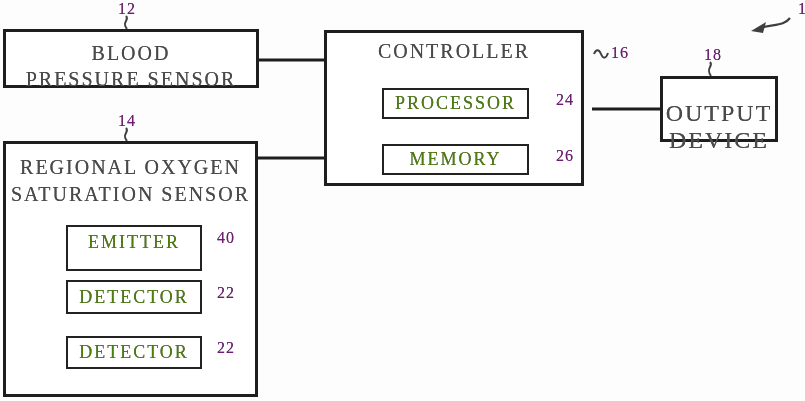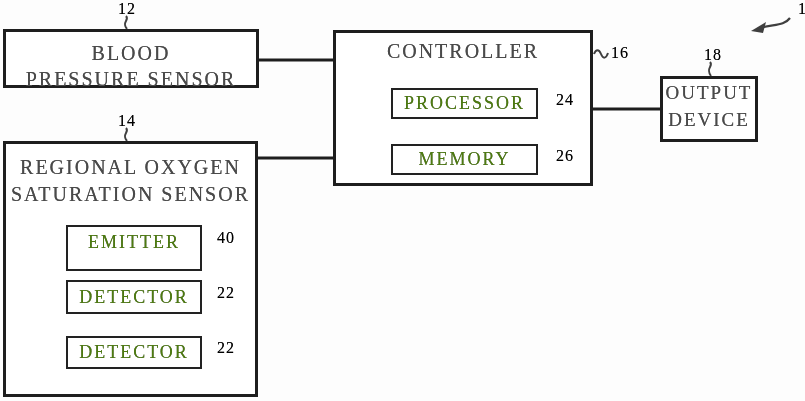--- a/index.html
+++ b/index.html
@@ -29,47 +29,47 @@
   }
   .bps {
     left: 3px; top: 29px; width: 256px; height: 59px;
     font-size: 20px; line-height: 26px; padding-top: 8px;
   }
   .ros {
     left: 3px; top: 141px; width: 255px; height: 256px;
     font-size: 20px; line-height: 27px; padding-top: 10px;
   }
   .controller {
-    left: 333px; top: 30px; width: 260px; height: 156px;
+    left: 324px; top: 30px; width: 260px; height: 156px;
     font-size: 20px; line-height: 24px; padding-top: 6px;
   }
   .inner {
     position: absolute;
     box-sizing: border-box;
     border: 2.5px solid #222222;
     background: #ffffff;
     text-align: center;
     font-size: 18px;
     letter-spacing: 2px;
     color: #4d7c0f;
   }
   .processor { left: 55px; top: 55px; width: 147px; height: 31px; line-height: 27px; }
   .memory    { left: 55px; top: 111px; width: 147px; height: 31px; line-height: 27px; }
   .emitter   { left: 60px; top: 81px;  width: 136px; height: 46px; line-height: 30px; }
   .detector1 { left: 60px; top: 136px; width: 136px; height: 34px; line-height: 30px; }
   .detector2 { left: 60px; top: 192px; width: 136px; height: 33px; line-height: 29px; }
   .output {
-    left: 660px; top: 76px; width: 98px; height: 66px;
-    font-size: 19px; line-height: 27px; padding-top: 0;
+    left: 660px; top: 76px; width: 118px; height: 66px;
+    font-size: 24px; line-height: 27px; padding-top: 21px;
   }
   .ref {
     position: absolute;
     font-size: 16px;
     letter-spacing: 1px;
-    color: #000000;
+    color: #701a75;
     text-shadow: 0 0 0.6px #6a6a6a;
     white-space: nowrap;
   }
   .ref.center { text-align: center; }
   .r12 { left: 114px; top: 0px;   width: 26px; }
   .r14 { left: 114px; top: 112px; width: 26px; }
   .r16 { left: 611px; top: 44px; text-align: right; }
   .r18 { left: 700px; top: 46px;  width: 26px; }
   .r20 { left: 217px; top: 229px; }
   .r22a{ left: 217px; top: 284px; }

